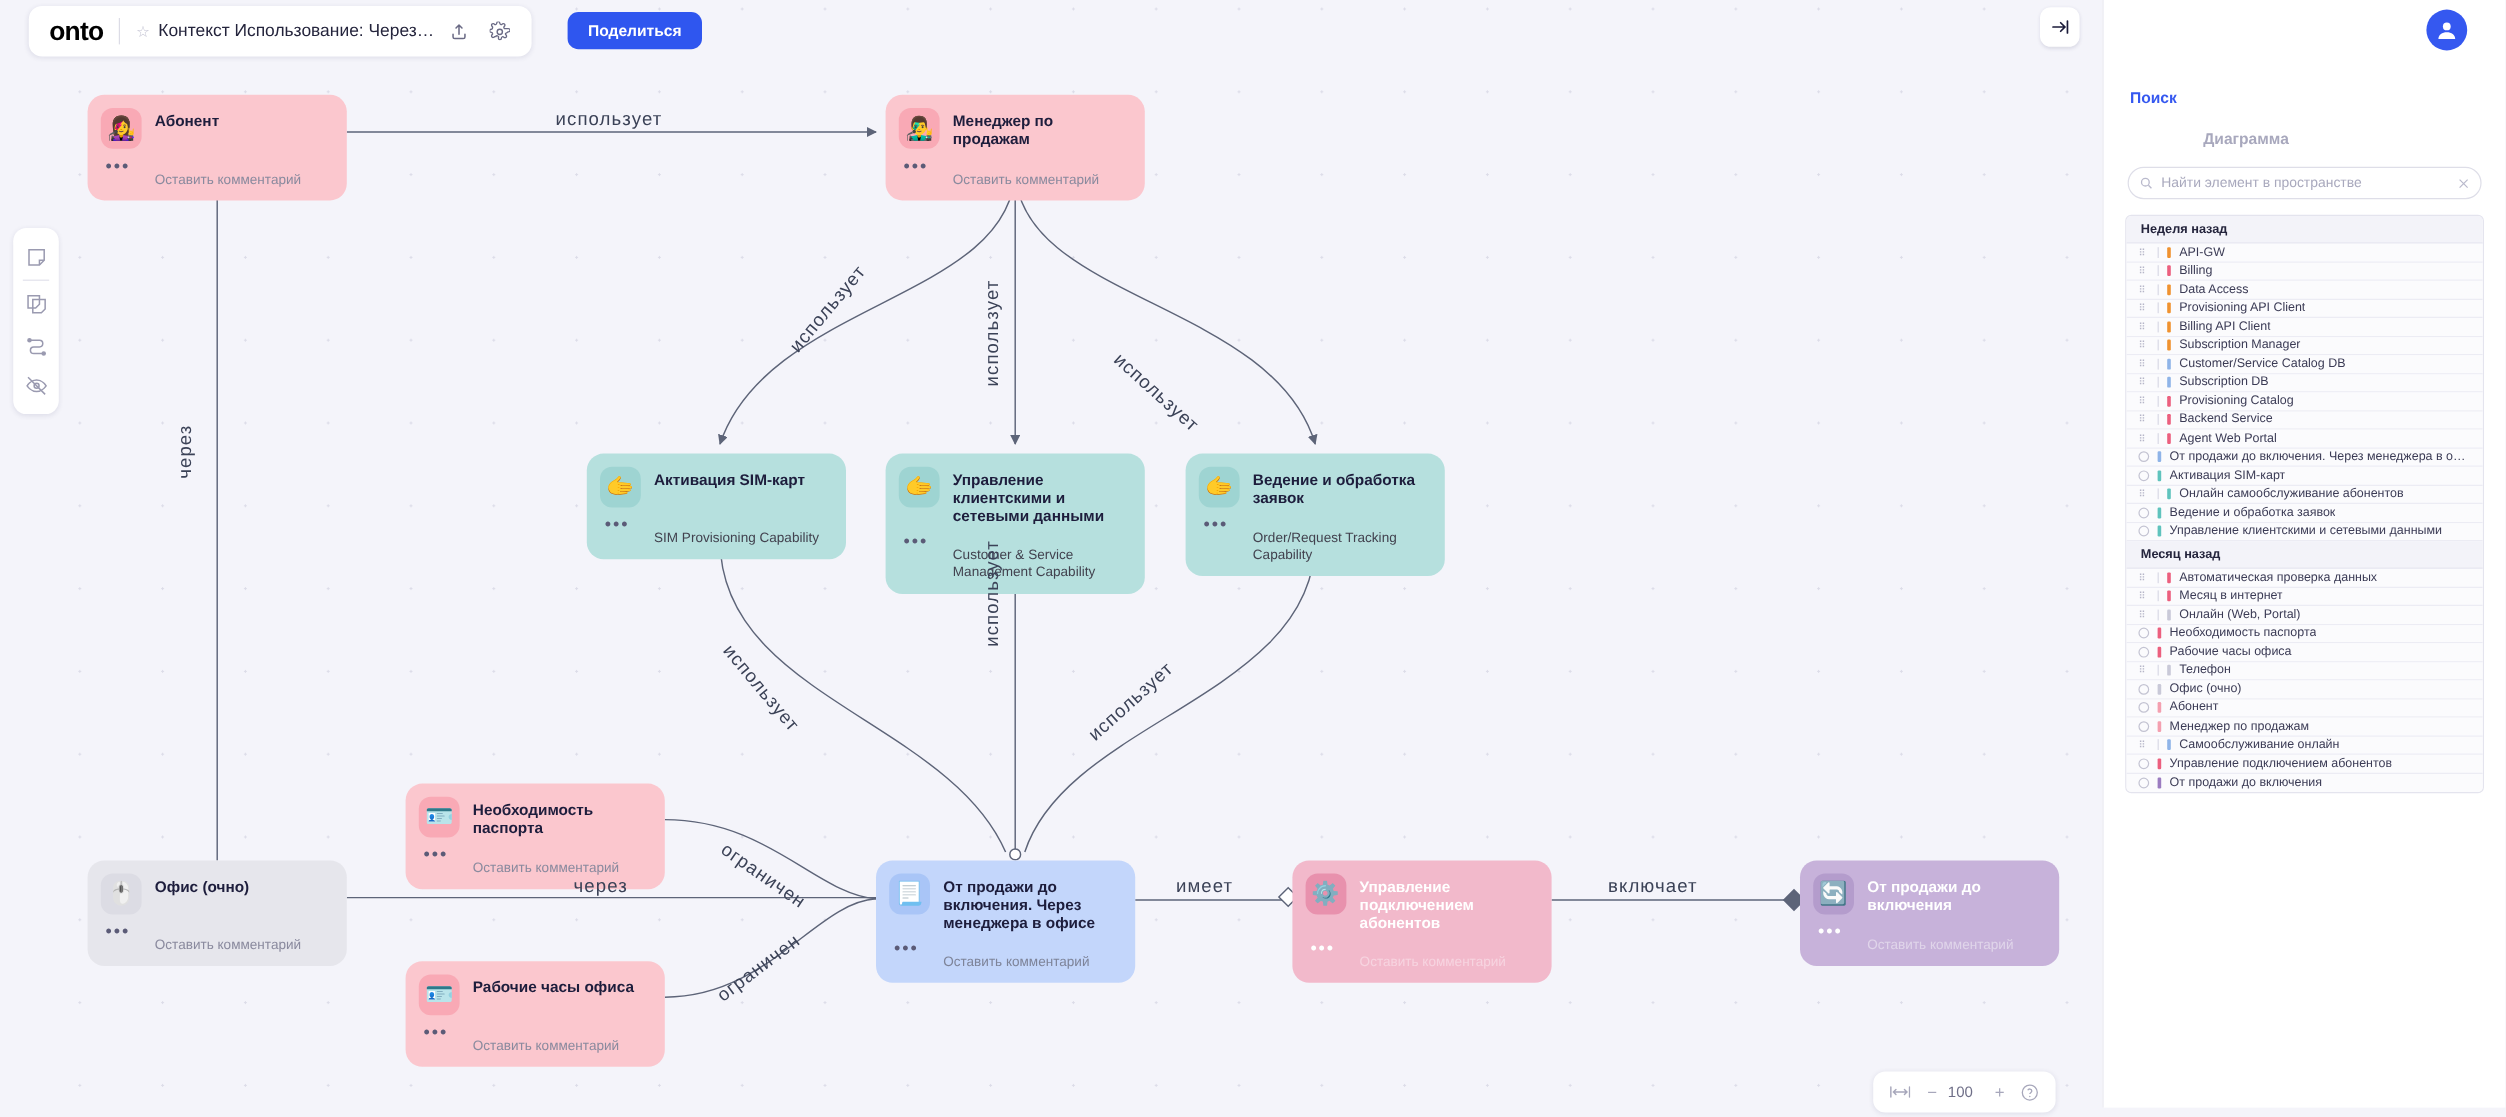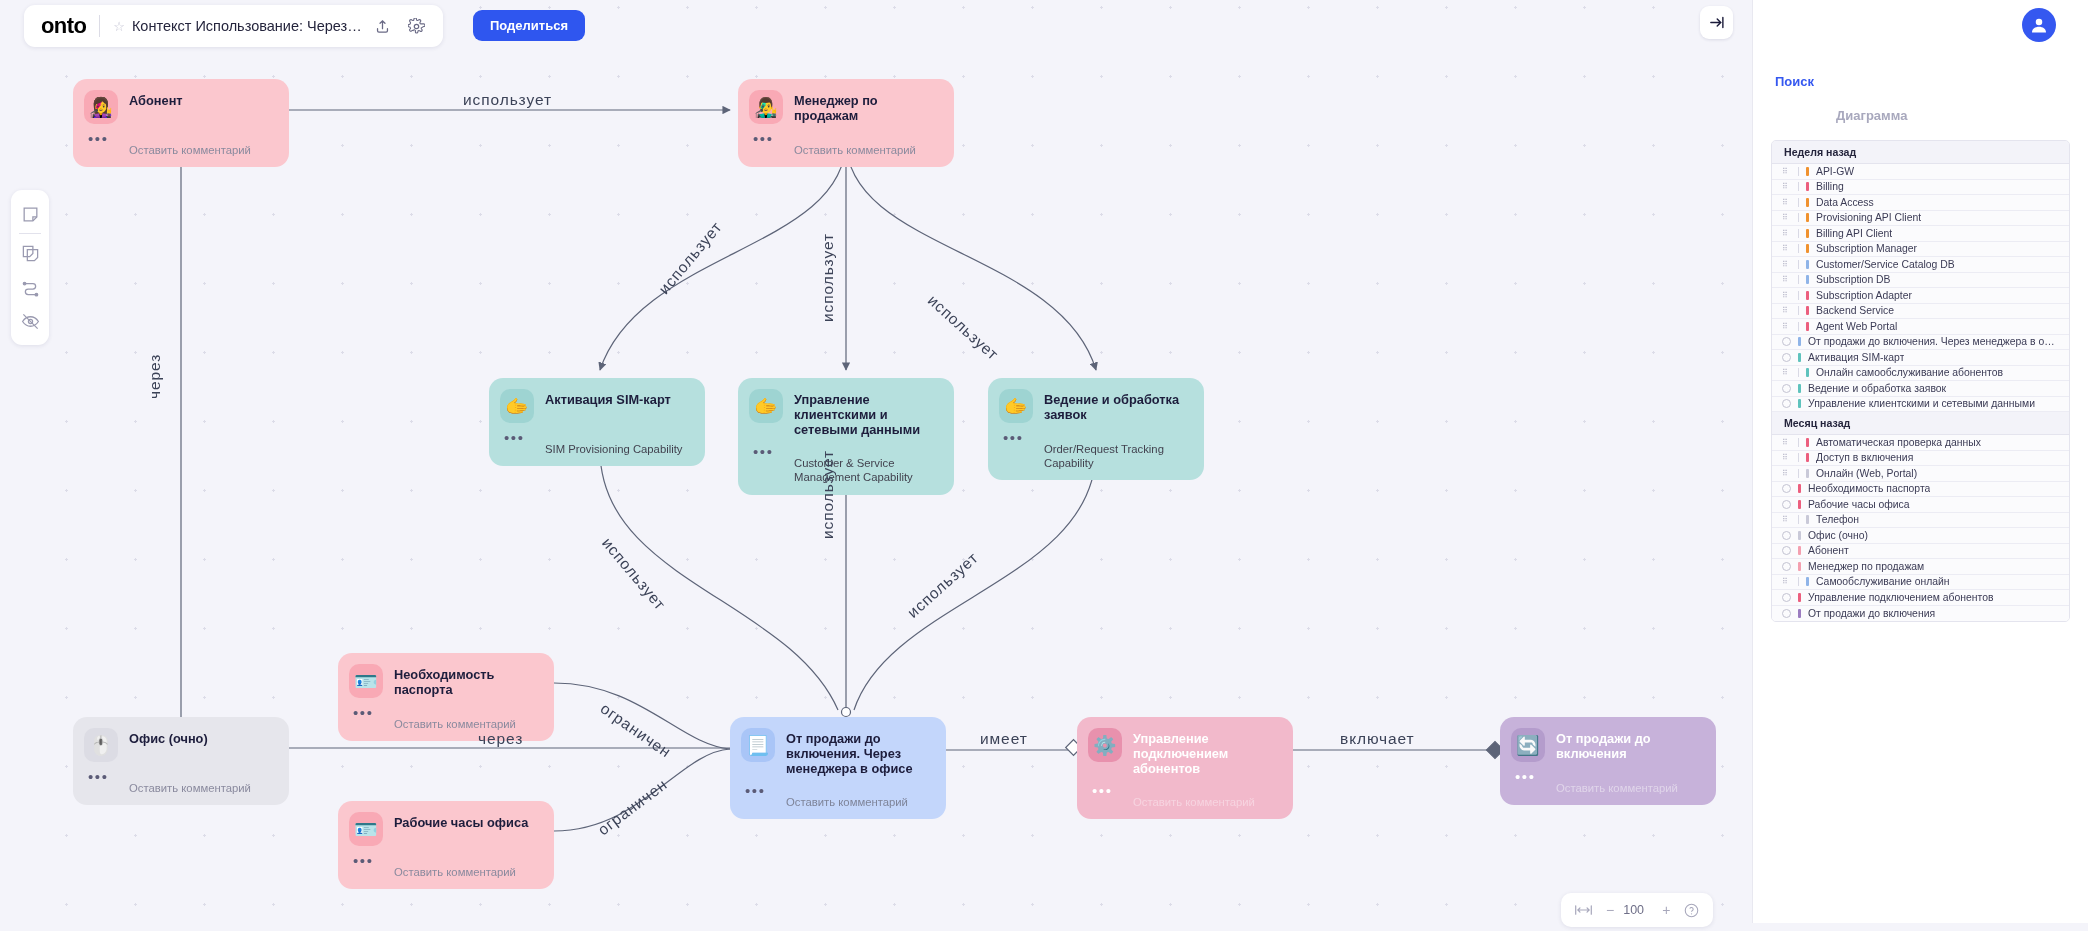--- a/index.html
+++ b/index.html
@@ -414,20 +414,36 @@
       </svg>
     </span>
   </div>
 
   <div id="panel">
     <div id="panel-avatar-row"></div>
     <div id="tabs">
         <div class="tab active">Поиск</div>
         <div class="tab idle">Диаграмма</div>
       </div>
+    <div id="searchwrap">
+      <div id="searchbox">
+        <span class="sicon">
+          <svg width="11" height="11" viewBox="0 0 24 24" fill="none" stroke="currentColor" stroke-width="2.4">
+              <circle cx="10.5" cy="10.5" r="7"></circle>
+              <path d="M16 16l5.5 5.5"></path>
+            </svg>
+        </span>
+        <input id="search-input" placeholder="Найти элемент в пространстве" style="">
+        <span class="sicon">
+          <svg width="10" height="10" viewBox="0 0 24 24" fill="none" stroke="currentColor" stroke-width="2.4">
+              <path d="M4 4l16 16M20 4L4 20"></path>
+            </svg>
+        </span>
+      </div>
+    </div>
     <div id="listwrap">
         <div class="grp">Неделя назад</div>
         <div class="row">
           <span class="handle">⠿</span>
           <span class="rsep"></span>
           <span class="cbar" style="background:#f0922f"></span>
           <span class="rlabel">API-GW</span>
         </div>
         <div class="row">
           <span class="handle">⠿</span>
@@ -468,21 +484,21 @@
         <div class="row">
           <span class="handle">⠿</span>
           <span class="rsep"></span>
           <span class="cbar" style="background:#8fb4e8"></span>
           <span class="rlabel">Subscription DB</span>
         </div>
         <div class="row">
           <span class="handle">⠿</span>
           <span class="rsep"></span>
           <span class="cbar" style="background:#ec5f7e"></span>
-          <span class="rlabel">Subscription Adapter</span>
+          <span class="rlabel">Provisioning Catalog</span>
         </div>
         <div class="row">
           <span class="handle">⠿</span>
           <span class="rsep"></span>
           <span class="cbar" style="background:#ec5f7e"></span>
           <span class="rlabel">Backend Service</span>
         </div>
         <div class="row">
           <span class="handle">⠿</span>
           <span class="rsep"></span>
@@ -519,21 +535,21 @@
         <div class="row">
           <span class="handle">⠿</span>
           <span class="rsep"></span>
           <span class="cbar" style="background:#ec5f7e"></span>
           <span class="rlabel">Автоматическая проверка данных</span>
         </div>
         <div class="row">
           <span class="handle">⠿</span>
           <span class="rsep"></span>
           <span class="cbar" style="background:#ec5f7e"></span>
-          <span class="rlabel">Доступ в включения</span>
+          <span class="rlabel">Месяц в интернет</span>
         </div>
         <div class="row">
           <span class="handle">⠿</span>
           <span class="rsep"></span>
           <span class="cbar" style="background:#c9c9d8"></span>
           <span class="rlabel">Онлайн (Web, Portal)</span>
         </div>
         <div class="row">
           <span class="circ"></span>
           <span class="cbar" style="background:#ec5f7e"></span>

